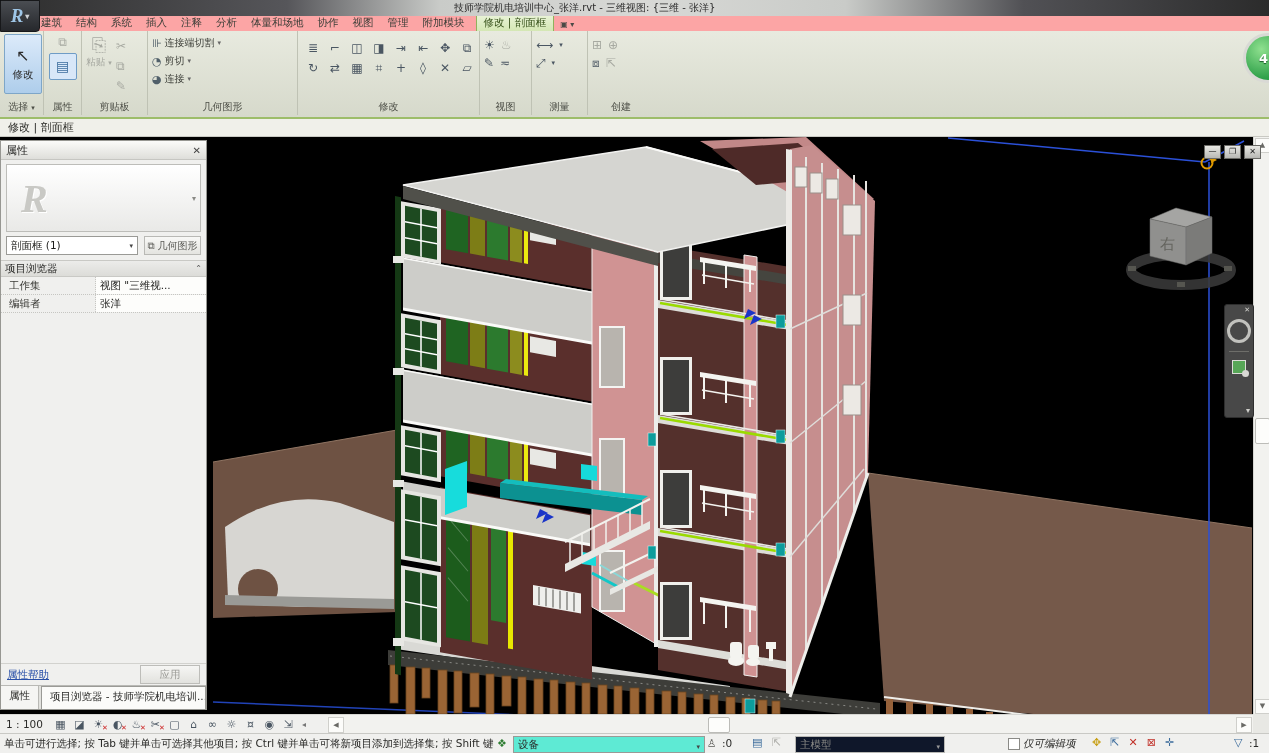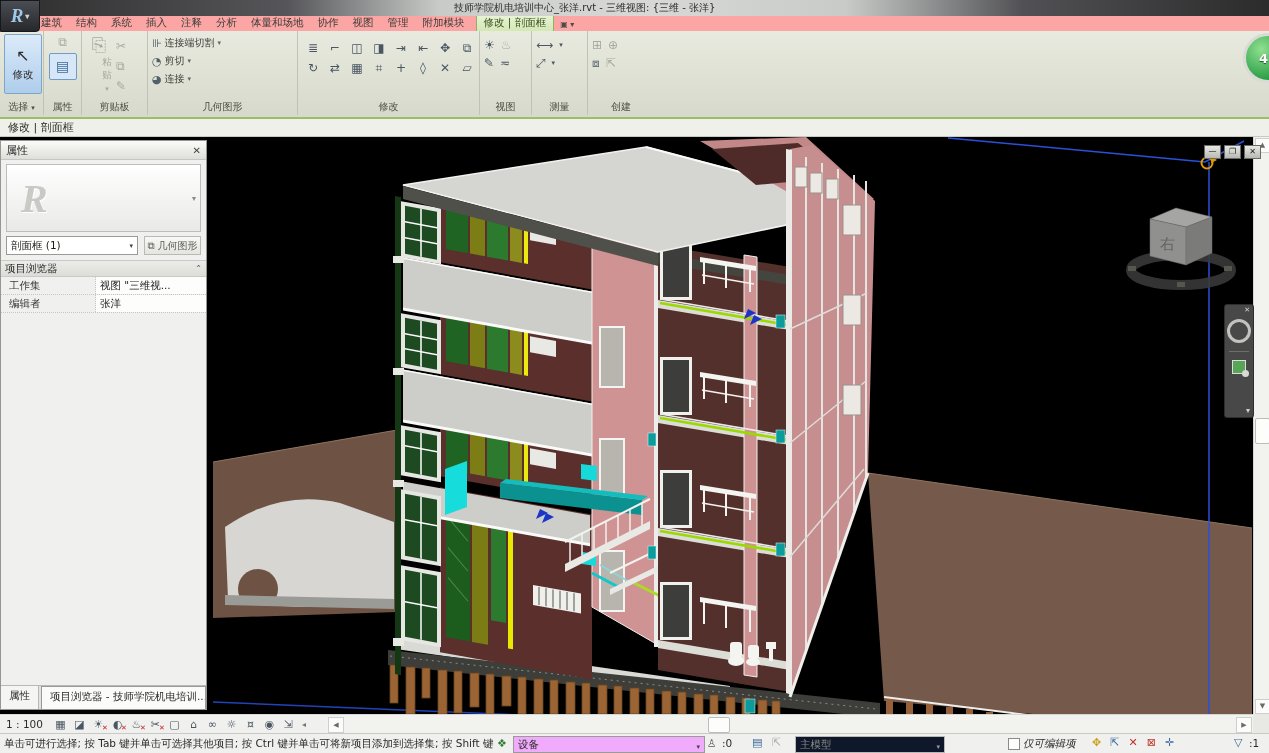--- a/index.html
+++ b/index.html
@@ -46,21 +46,21 @@
   .bigbtn .g{font-size:16px;}
   .miniicon{display:inline-block;font-size:12px;color:#44504a;line-height:16px;}
   .gray{color:#a7a9a1 !important;}
   #p-props .stack{display:flex;flex-direction:column;gap:3px;align-items:center;}
   #p-props .pbtn{width:26px;height:25px;border:1px solid #6f9cc6;background:#d8e7f8;border-radius:2px;
     text-align:center;font-size:14px;color:#3c6c9c;line-height:24px;}
   #p-clip{width:66px;}
   #p-clip .row{display:flex;gap:4px;}
   #p-clip .paste{width:26px;text-align:center;}
   #p-clip .paste .g{font-size:18px;color:#a7a9a1;}
-  #p-clip .paste .t{font-size:9.5px;color:#a7a9a1;margin-left:16px;}
+  #p-clip .paste .t{font-size:9.5px;color:#a7a9a1;}
   #p-geo .grow{display:flex;align-items:center;gap:3px;font-size:10px;color:#3c3e38;height:18px;white-space:nowrap;}
   #p-geo .grow .g{font-size:11px;color:#51606a;}
   #p-geo .dd{font-size:7px;color:#666;}
   #p-mod .grid{display:grid;grid-template-columns:repeat(8,22px);grid-auto-rows:20px;margin-top:4px;}
   #p-mod .grid span{text-align:center;font-size:12px;color:#4a5662;line-height:20px;}
   .vcol{display:flex;flex-direction:column;gap:4px;margin-top:4px;}
   .vrow{display:flex;gap:6px;align-items:center;font-size:12px;color:#4a5662;}
   #badge41{position:absolute;left:1243px;top:33px;width:44px;height:44px;border-radius:50%;z-index:55;
     background:radial-gradient(circle at 35% 30%,#8fe08f,#2ea049 70%);border:3px solid #d9d9d5;
     color:#fff;font-weight:bold;font-size:13px;display:flex;align-items:center;justify-content:center;
@@ -128,21 +128,21 @@
   #viewbar{left:0;top:714px;width:327px;height:19px;background:#f0f0ee;border-top:1px solid #d9d9d5;z-index:30;
     display:flex;align-items:center;padding-left:6px;box-sizing:border-box;gap:5px;}
   #viewbar .scale{font-size:10.5px;color:#2c2c2a;margin-right:4px;white-space:nowrap;}
   #viewbar .vico{position:relative;font-size:11px;color:#4a5662;width:17px;text-align:center;}
   #viewbar .vico .rx{position:absolute;right:-1px;bottom:-1px;color:#cc2222;font-size:7px;font-weight:bold;}
   
   #statusbar{left:0;top:733px;width:1269px;height:20px;background:#f0f0ee;border-top:1px solid #c9c9c5;z-index:30;
     font-size:10.5px;color:#2a2a28;}
   #statusbar .hint{position:absolute;left:4px;top:3px;white-space:nowrap;}
   #ws-icon{position:absolute;left:497px;top:3px;color:#2e7d32;font-size:11px;}
-  #ws-combo{position:absolute;left:513px;top:2px;width:182px;height:15px;background:#f0abfc;border:1px solid #9a9a96;
+  #ws-combo{position:absolute;left:513px;top:2px;width:182px;height:15px;background:#5eead4;border:1px solid #9a9a96;
     padding:0 4px;line-height:15px;}
   #ws-combo .dd{float:right;font-size:7px;color:#444;margin-top:3px;}
   #sel-filter{position:absolute;left:707px;top:3px;color:#5a5a56;}
   #sel-count{position:absolute;left:722px;top:3px;color:#2a2a28;}
   #do-icon1{position:absolute;left:752px;top:2px;font-size:11px;color:#3c6c9c;}
   #do-icon2{position:absolute;left:772px;top:2px;font-size:11px;color:#b0b0ac;}
   #do-combo{position:absolute;left:795px;top:2px;width:140px;height:15px;background:#0f172a;border:1px solid #b9b9b5;
     color:#8a8a86;padding:0 4px;line-height:15px;}
   #do-combo .dd{float:right;font-size:7px;color:#999;margin-top:3px;}
   #editable-wrap{position:absolute;left:1008px;top:3px;display:flex;align-items:center;gap:3px;font-style:italic;}
@@ -700,20 +700,24 @@
       <span class="ch">⌃</span>
   </div>
   <div class="prow">
     <div class="pl">工作集</div>
     <div class="pv">视图 "三维视...</div>
   </div>
   <div class="prow">
     <div class="pl">编辑者</div>
     <div class="pv">张洋</div>
   </div>
+  <div id="props-bottom">
+    <span id="props-help">属性帮助</span>
+    <span id="apply-btn">应用</span>
+  </div>
   <div id="props-tabs">
     <span class="ptab">属性</span>
     <span class="ptab browser">项目浏览器 - 技师学院机电培训...</span>
   </div>
 </div>
 
 <div class="abs" id="viewbar">
   <span class="scale">1 : 100</span>
   <span id="vicons" style="display:flex;gap:2px;">
       <span class="vico">▦</span>

